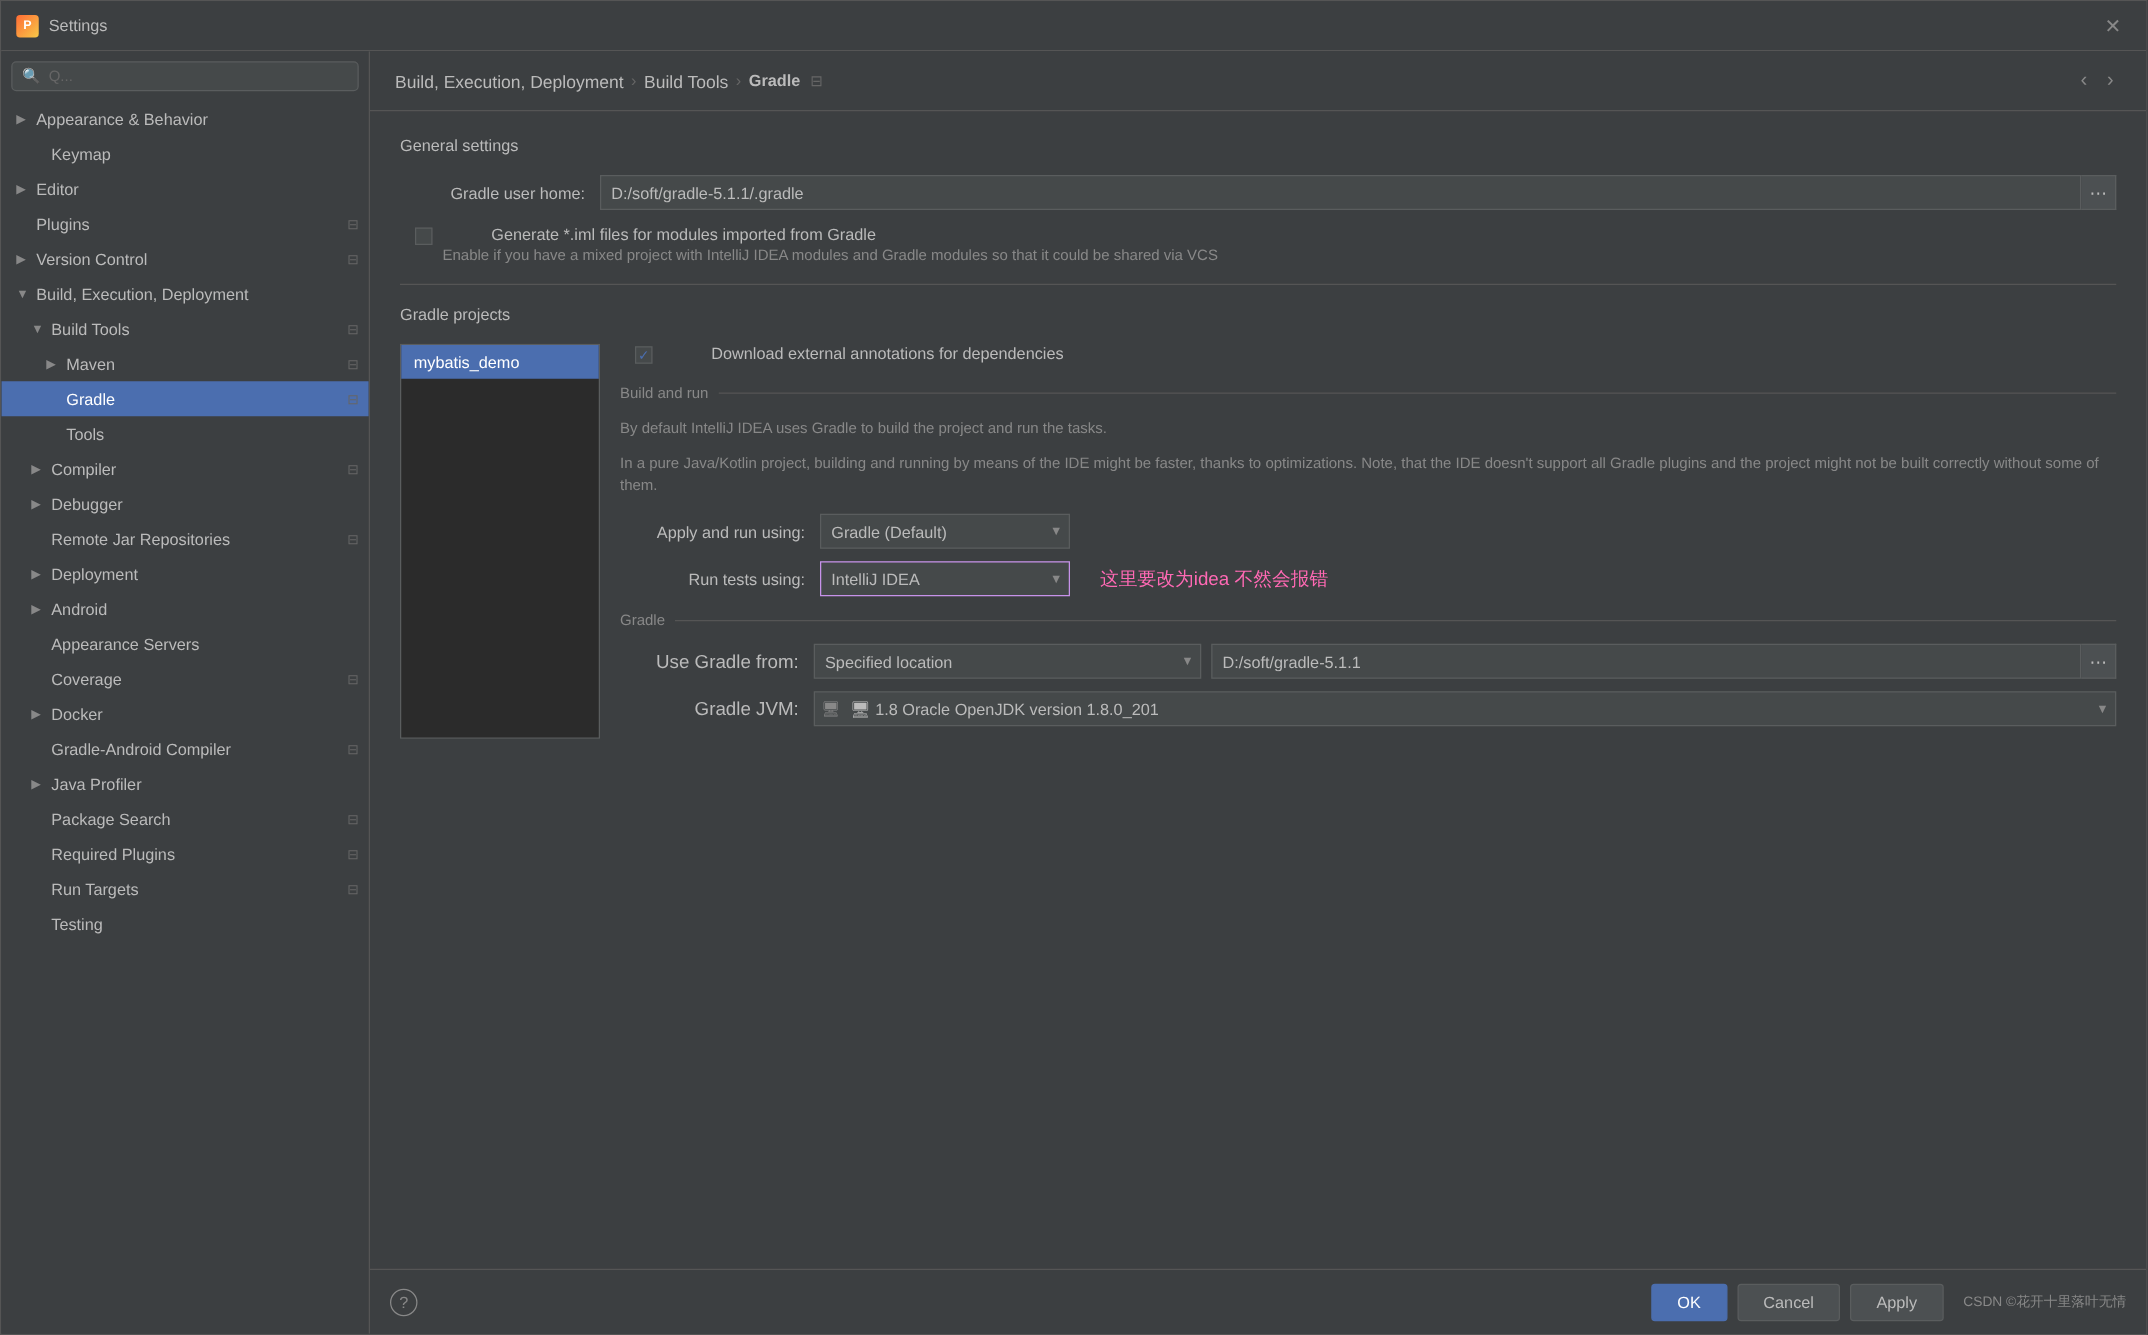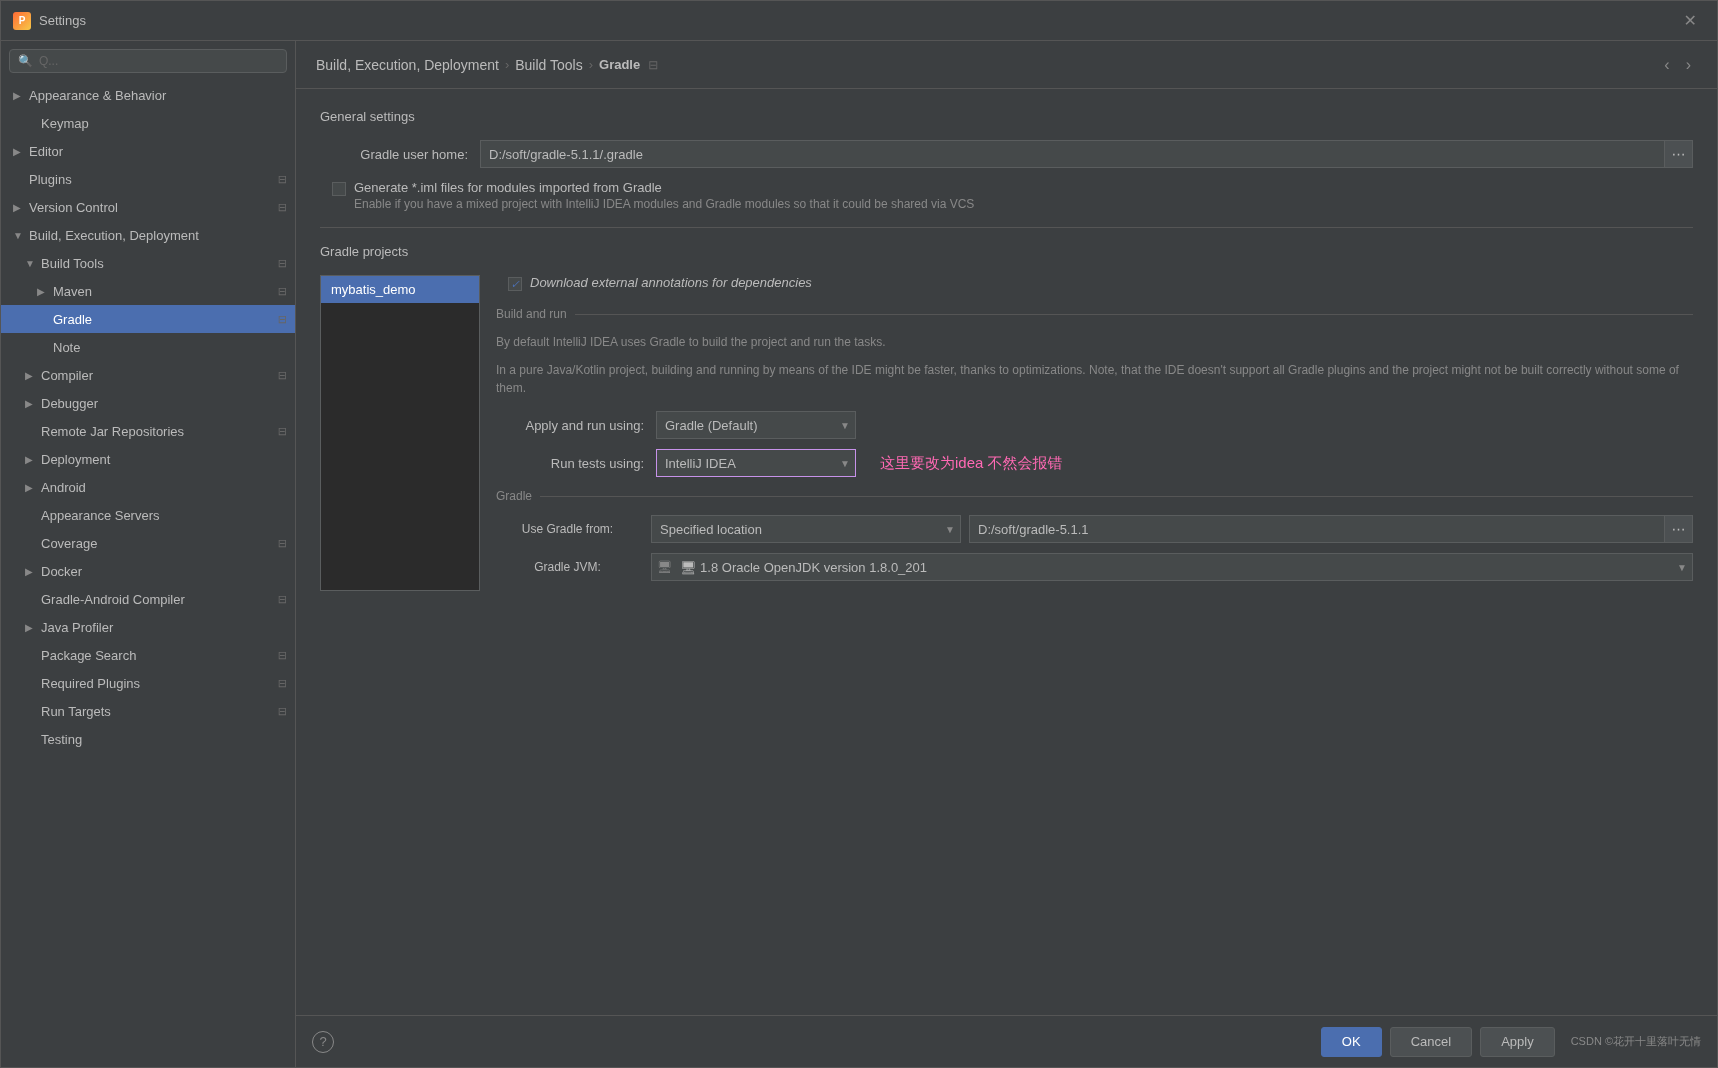--- a/index.html
+++ b/index.html
@@ -242,20 +242,21 @@
       content: '✓';
       font-size: 11px;
       color: #4b6eaf;
     }
     .checkbox-label-wrap {
       flex: 1;
     }
     .checkbox-main-label {
       color: #bbbbbb;
       font-size: 13px;
+      margin-left: 39px;
     }
     .checkbox-sub-label {
       color: #888;
       font-size: 12px;
       margin-top: 2px;
     }
     .separator {
       height: 1px;
       background: #555;
       margin: 16px 0;
@@ -338,24 +339,24 @@
     .dropdown-highlight {
       border: 1px solid #c792ea !important;
     }
     .gradle-form-row {
       display: flex;
       align-items: center;
       margin-bottom: 10px;
     }
     .gradle-label {
       width: 155px;
-      text-align: center;
+      text-align: right;
       padding-right: 12px;
       color: #bbbbbb;
-      font-size: 12px;
+      font-size: 15px;
       flex-shrink: 0;
     }
     .gradle-input-row {
       display: flex;
       align-items: center;
       flex: 1;
     }
     .annotation {
       color: #ff69b4;
       font-size: 15px;
@@ -495,21 +496,21 @@
         <span class="nav-label">Maven</span>
         <span class="nav-icon-right layout-icon">⊟</span>
       </div>
       <div class="nav-item nav-indent-2 selected">
         <span class="nav-arrow"></span>
         <span class="nav-label">Gradle</span>
         <span class="nav-icon-right layout-icon">⊟</span>
       </div>
       <div class="nav-item nav-indent-2">
         <span class="nav-arrow"></span>
-        <span class="nav-label">Note</span>
+        <span class="nav-label">Tools</span>
       </div>
       <div class="nav-item nav-indent-1">
         <span class="nav-arrow">▶</span>
         <span class="nav-label">Compiler</span>
         <span class="nav-icon-right layout-icon">⊟</span>
       </div>
       <div class="nav-item nav-indent-1">
         <span class="nav-arrow">▶</span>
         <span class="nav-label">Debugger</span>
       </div>
@@ -610,21 +611,21 @@
 
         <div class="section-title">Gradle projects</div>
 
         <div class="projects-section">
           <div class="projects-list">
             <div class="project-item selected">mybatis_demo</div>
           </div>
 
           <div class="project-settings">
 
-            <div class="checkbox-row" style="margin-bottom:16px;font-style:italic;">
+            <div class="checkbox-row" style="margin-bottom:16px;">
               <div class="checkbox-wrap">
                 <div class="checkbox checked"></div>
               </div>
               <div class="checkbox-label-wrap">
                 <div class="checkbox-main-label">Download external annotations for dependencies</div>
               </div>
             </div>
 
             <div class="section-line">
               <span class="section-line-label">Build and run</span>

